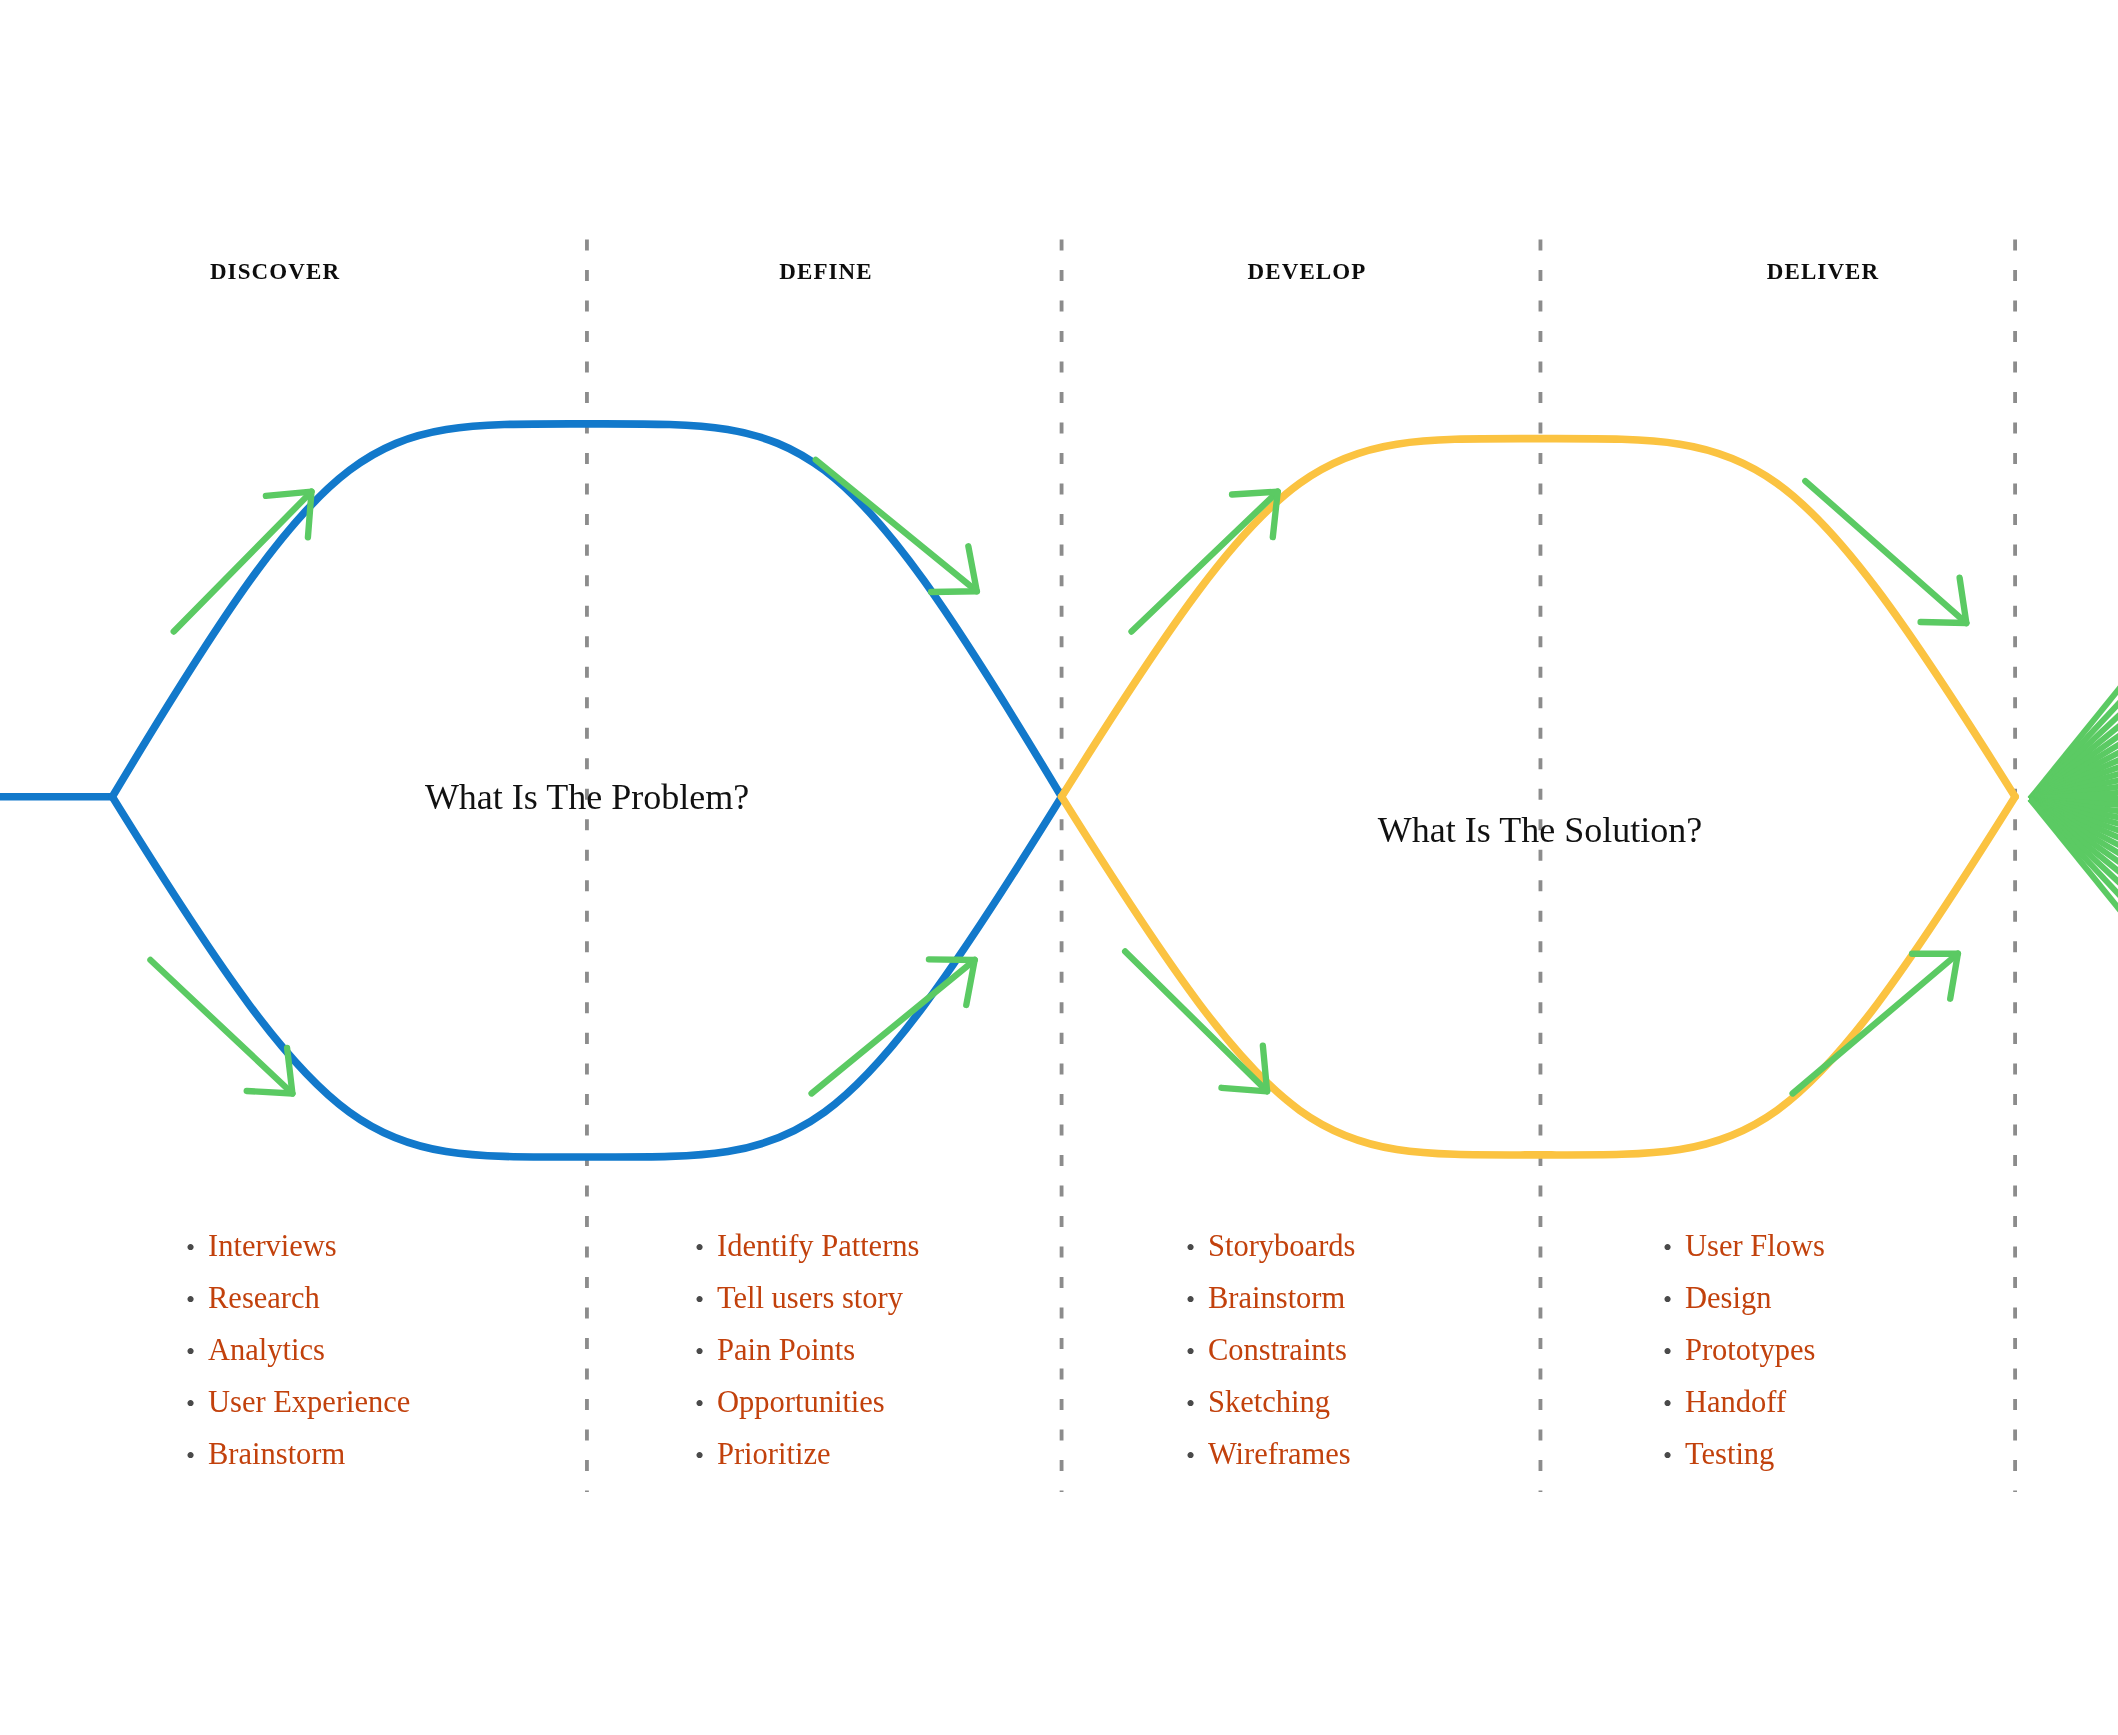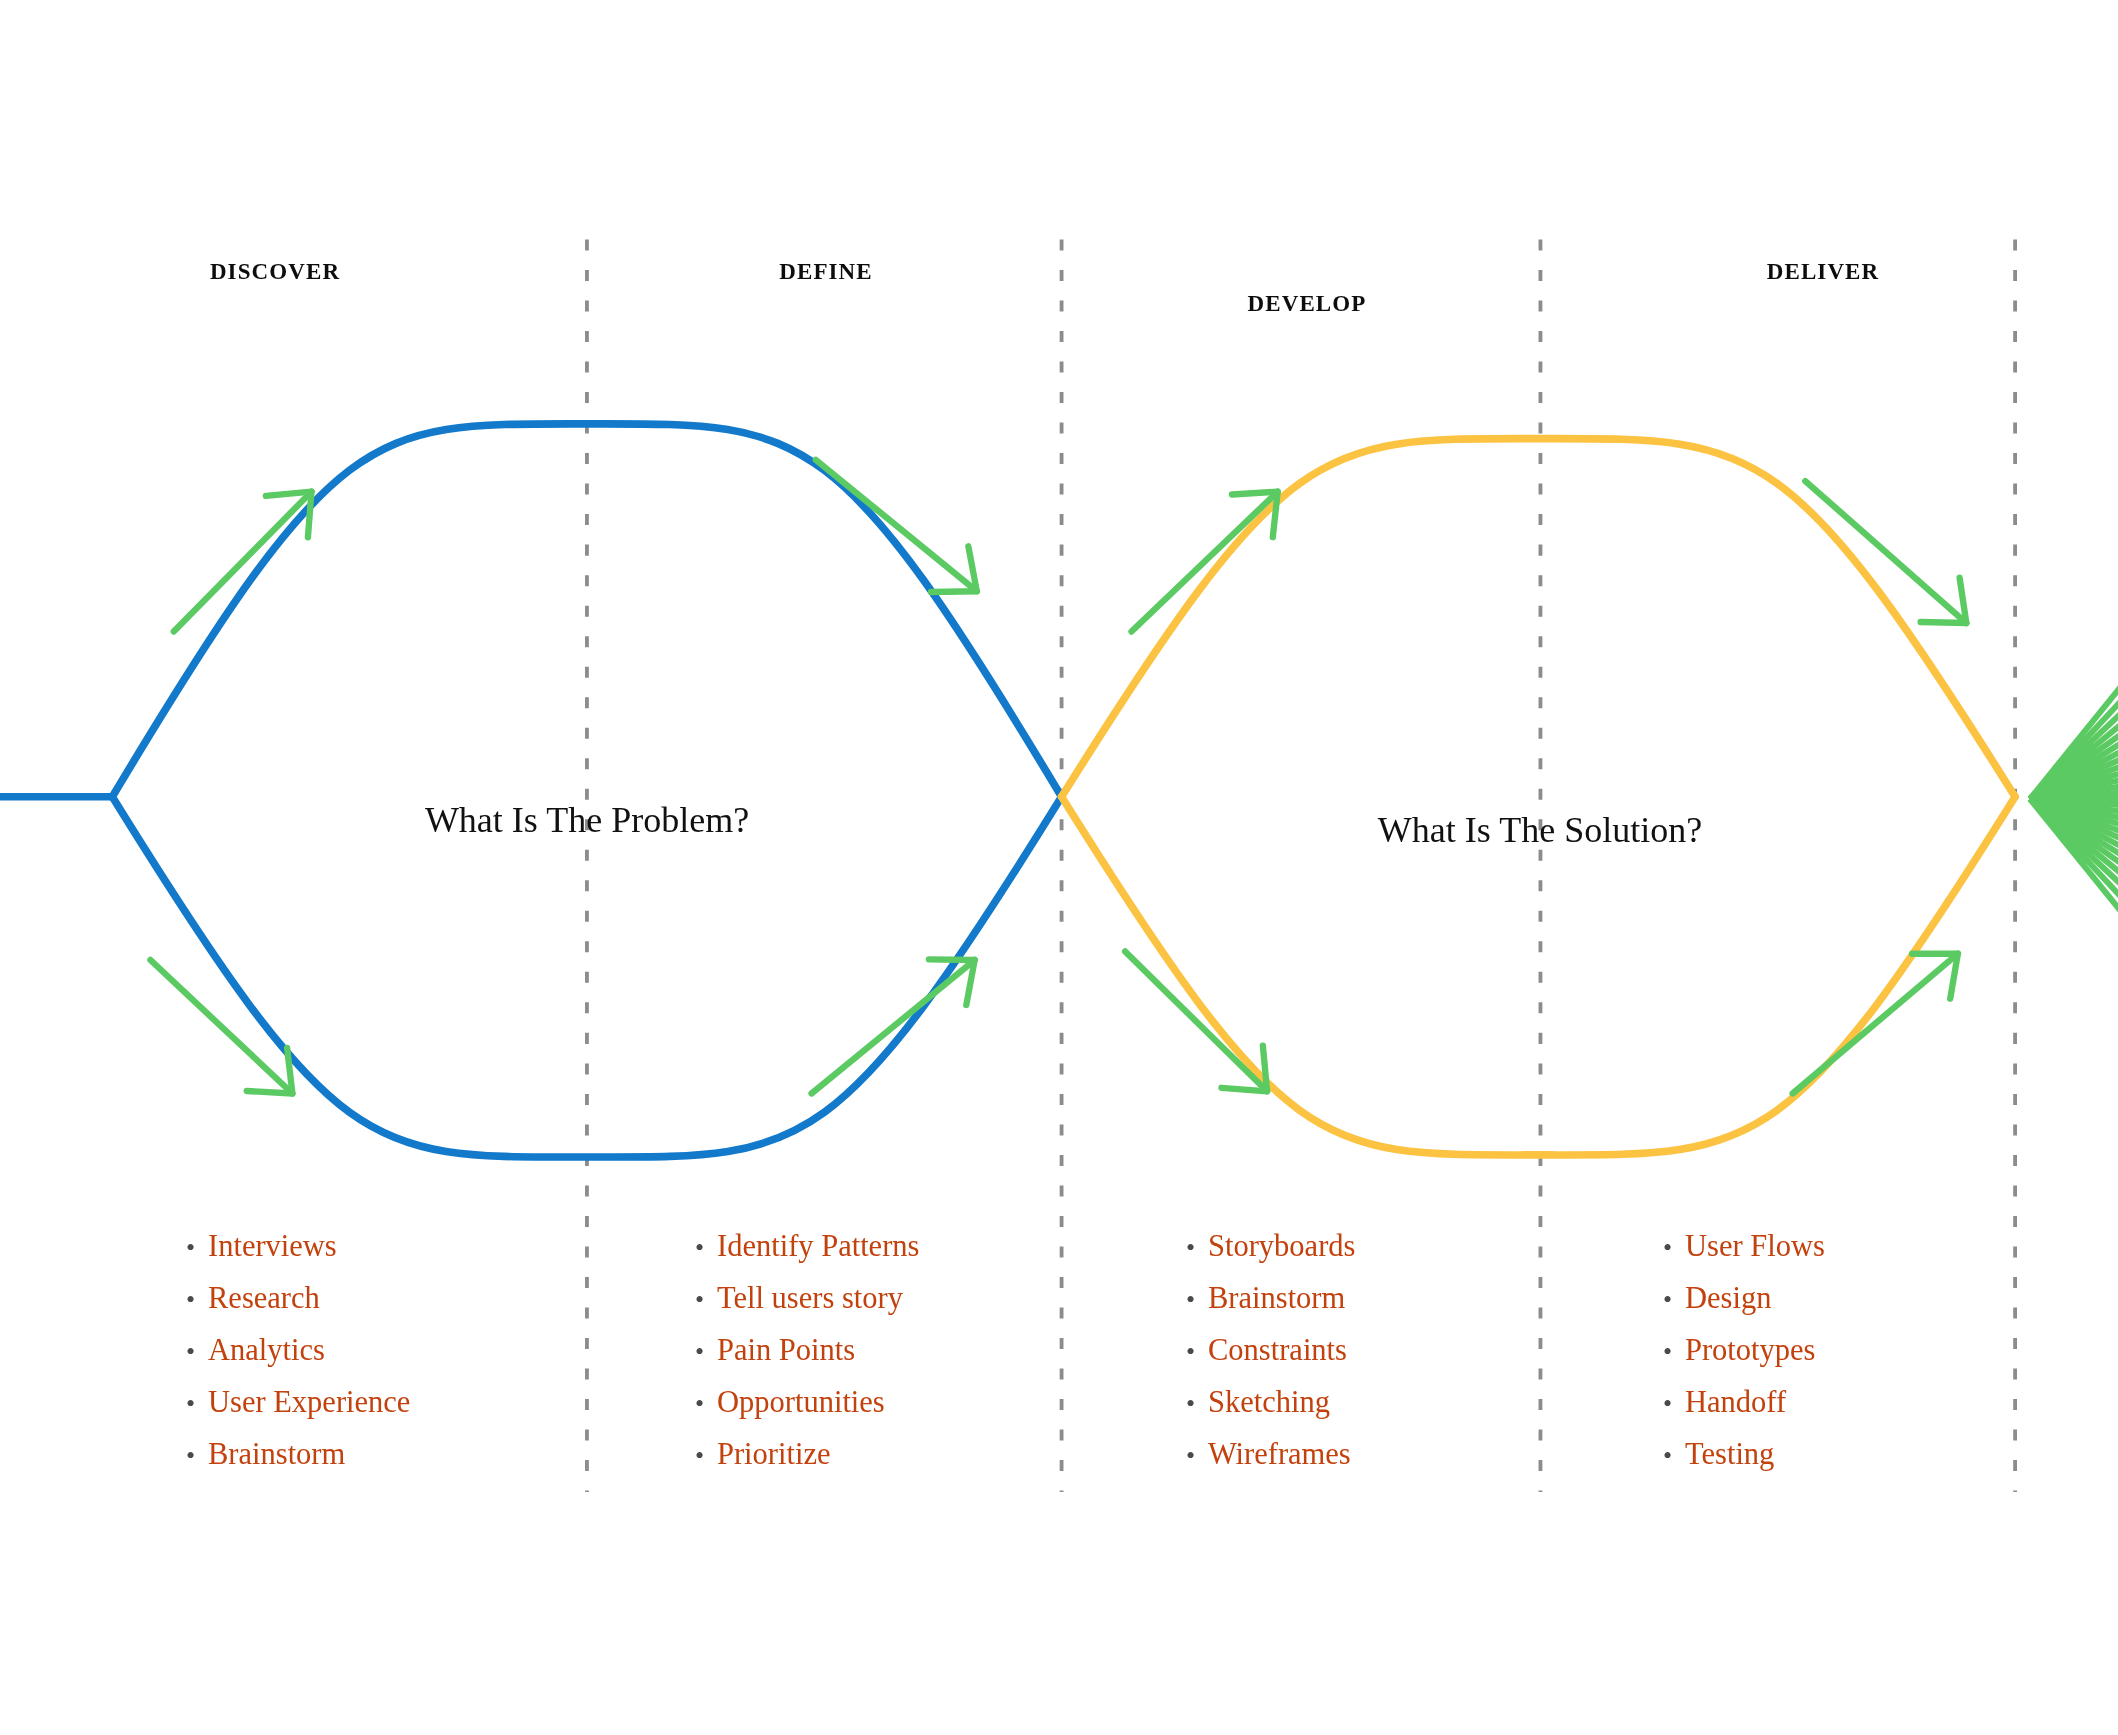--- a/index.html
+++ b/index.html
@@ -172,25 +172,25 @@
         <line x1="4260" y1="1135" x2="4640" y2="1470" stroke="#5BCA63" stroke-width="15" stroke-linecap="round"></line>
         <path d="M 4532.02744336945 1467.5654539103318 L 4640 1470 L 4624.047335824579 1363.1846803791411" fill="none" stroke="#5BCA63" stroke-width="15" stroke-linecap="round" stroke-linejoin="round"></path>
         <line x1="4230" y1="2580" x2="4620" y2="2250" stroke="#5BCA63" stroke-width="15" stroke-linecap="round"></line>
         <path d="M 4601.883797109312 2356.4697289976048 L 4620 2250 L 4512.000275061834 2250.2437483960407" fill="none" stroke="#5BCA63" stroke-width="15" stroke-linecap="round" stroke-linejoin="round"></path>
       </g>
   </svg>
 
   <div id="headers-layer">
       <div class="phase-header" style="left: 275px;">DISCOVER</div>
       <div class="phase-header" style="left: 826px;">DEFINE</div>
-      <div class="phase-header" style="left: 1307px; margin-top: 32px;">DEVELOP</div>
+      <div class="phase-header" style="left: 1307px;">DEVELOP</div>
       <div class="phase-header" style="left: 1823px;">DELIVER</div>
     </div>
   <div id="labels-layer">
-      <div class="diamond-label" style="left: 587px; top: 797px; margin-top: 23px;">What Is The Problem?</div>
+      <div class="diamond-label" style="left: 587px; top: 797px;">What Is The Problem?</div>
       <div class="diamond-label" style="left: 1540px; top: 830px;">What Is The Solution?</div>
     </div>
   <div id="lists-layer">
       <div class="bullet-col" style="left: 186px;">
         <div class="bullet-row">
           <span class="bullet-dot">•</span>
           <span class="bullet-text">Interviews</span>
         </div>
         <div class="bullet-row">
           <span class="bullet-dot">•</span>

